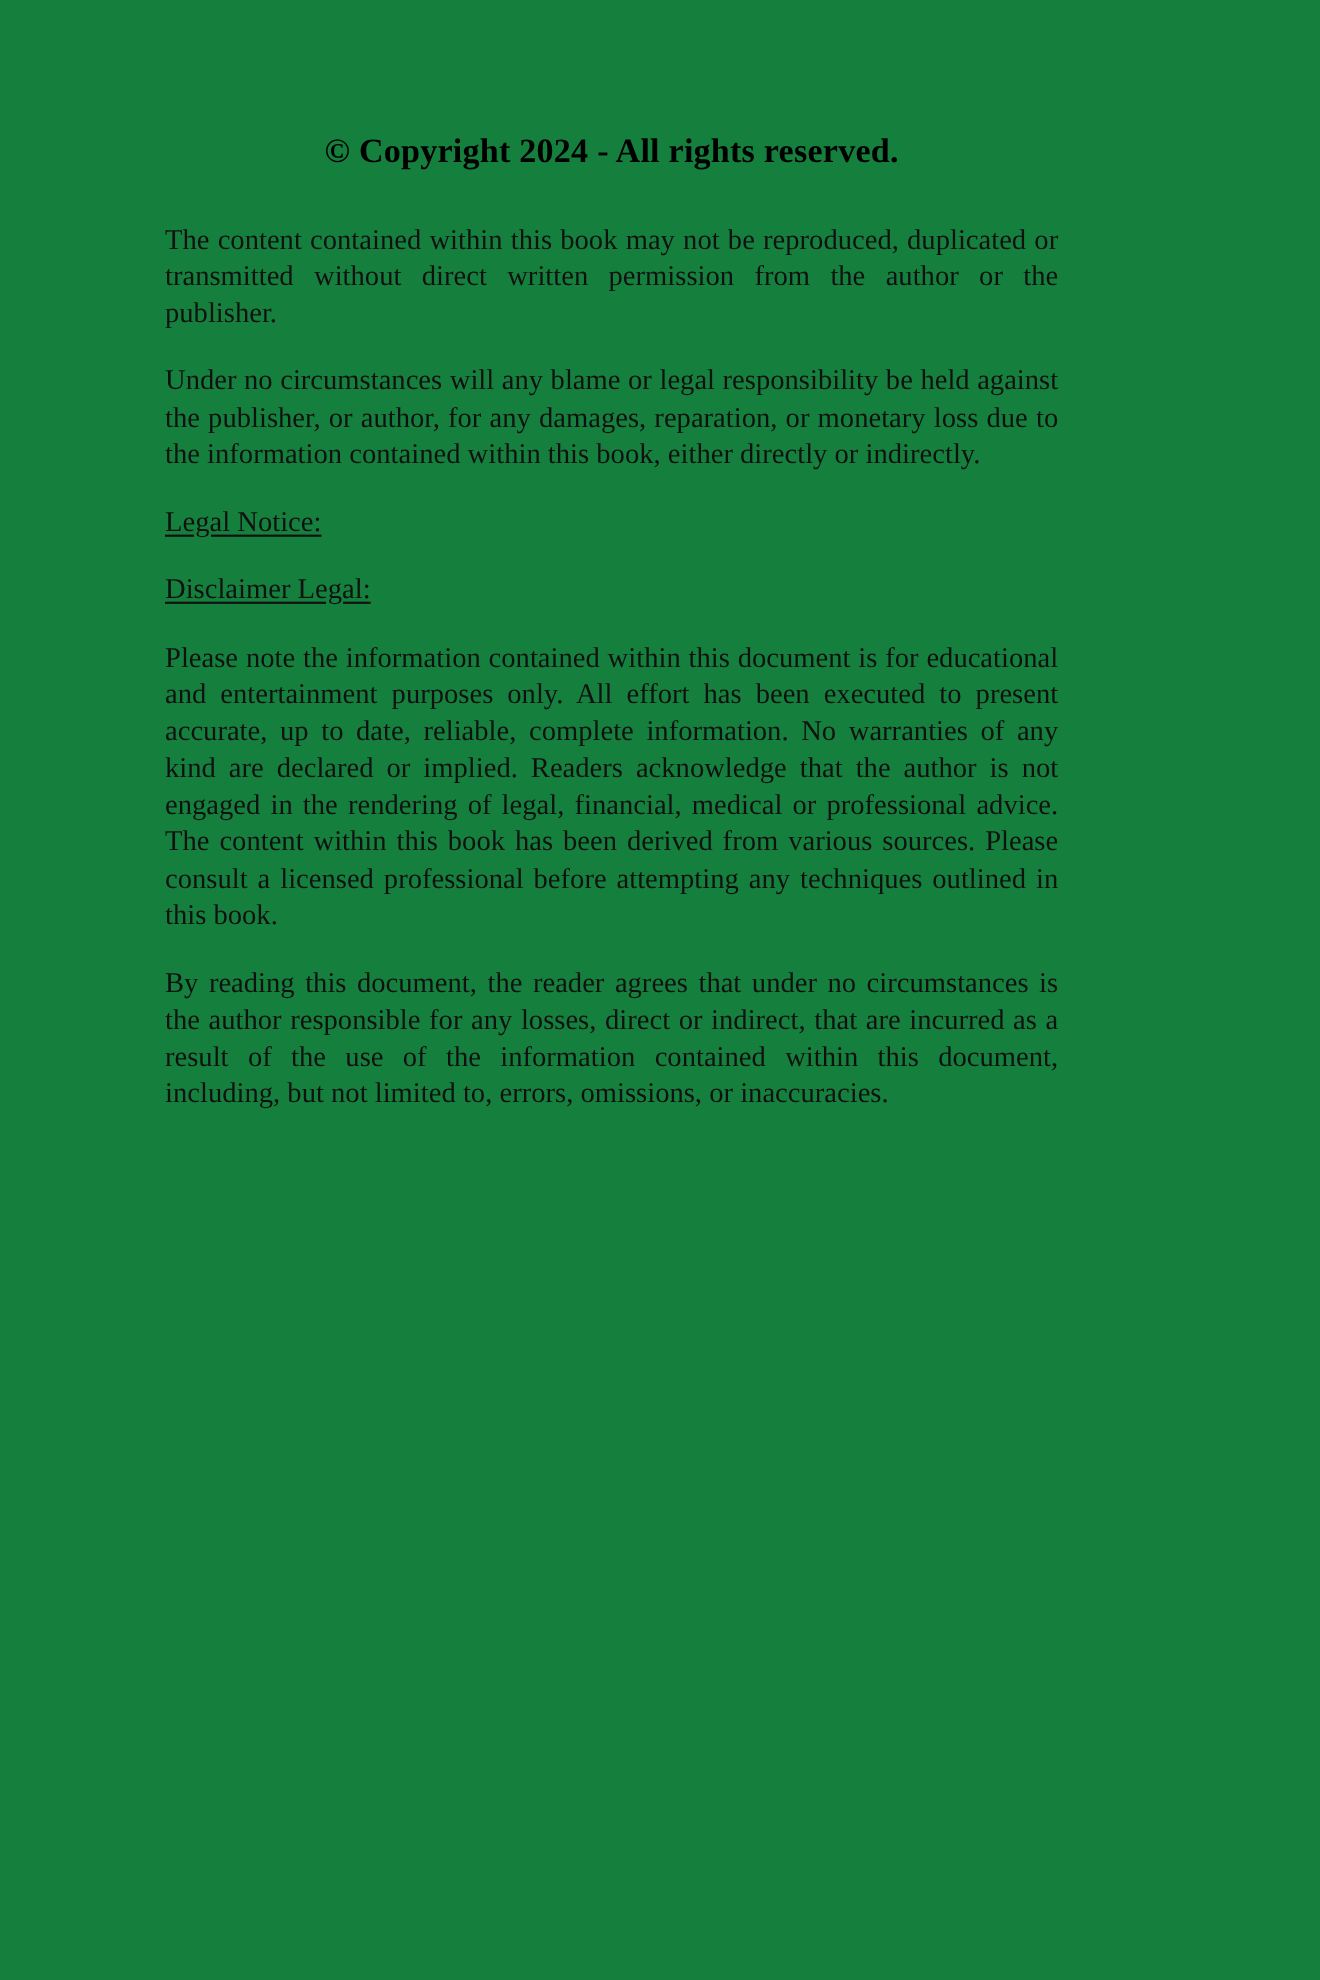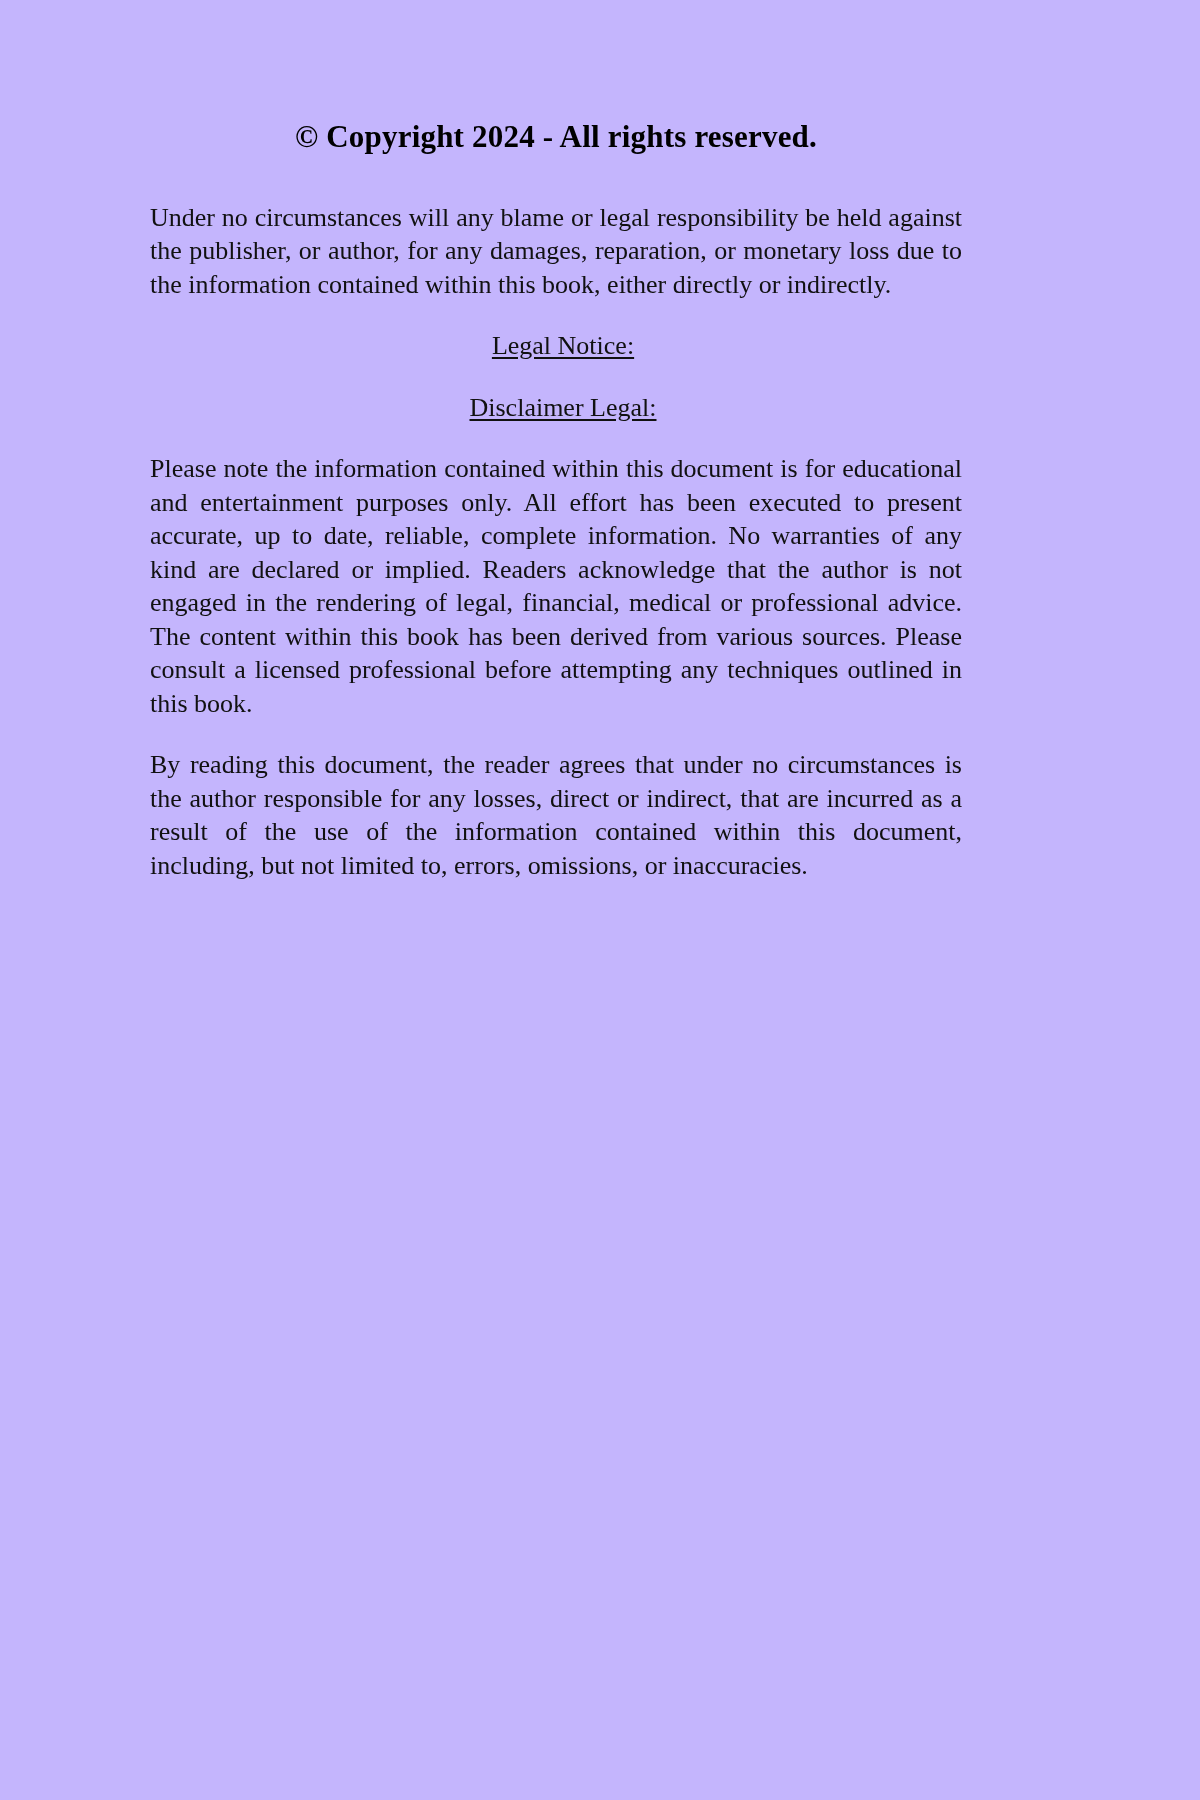--- a/index.html
+++ b/index.html
@@ -7,21 +7,21 @@
     margin: 0;
     padding: 0;
     background: #ffffff;
   }
 
   .page {
     position: relative;
     width: 1200px;
     height: 1800px;
     margin: 0 auto;
-    background: #c4b5fd;
+    background: #15803d;
     box-sizing: border-box;
     overflow: hidden;
   }
 
   .content {
     position: absolute;
     left: 150px;
     top: 118px;
     width: 812px;
   }
@@ -49,38 +49,39 @@
 
   .para:last-child {
     margin-bottom: 0;
   }
 
   .section-heading {
     font-family: "Liberation Serif", "DejaVu Serif", serif;
     font-size: 26px;
     line-height: 33.5px;
     color: #111111;
-    text-align: center;
-    margin: 0 0 28px 14px;
+    text-align: left;
+    margin: 0 0 28px 0;
   }
 
   .section-heading span.u {
     text-decoration: underline;
     text-underline-offset: 3px;
   }
 </style>
 </head>
 <body>
 
 <div class="page">
   <div class="content">
 
     <h1 class="doc-title">© Copyright 2024 - All rights reserved.</h1>
 
     <div id="blocks">
+        <p class="para">The content contained within this book may not be reproduced, duplicated or transmitted without direct written permission from the author or the publisher.</p>
         <p class="para">Under no circumstances will any blame or legal responsibility be held against the publisher, or author, for any damages, reparation, or monetary loss due to the information contained within this book, either directly or indirectly.</p>
         <div class="section-heading"><span class="u">Legal Notice:</span></div>
         <div class="section-heading"><span class="u">Disclaimer Legal:</span></div>
         <p class="para">Please note the information contained within this document is for educational and entertainment purposes only. All effort has been executed to present accurate, up to date, reliable, complete information. No warranties of any kind are declared or implied. Readers acknowledge that the author is not engaged in the rendering of legal, financial, medical or professional advice. The content within this book has been derived from various sources. Please consult a licensed professional before attempting any techniques outlined in this book.</p>
         <p class="para">By reading this document, the reader agrees that under no circumstances is the author responsible for any losses, direct or indirect, that are incurred as a result of the use of the information contained within this document, including, but not limited to, errors, omissions, or inaccuracies.</p>
       </div>
 
   </div>
 </div>
 

